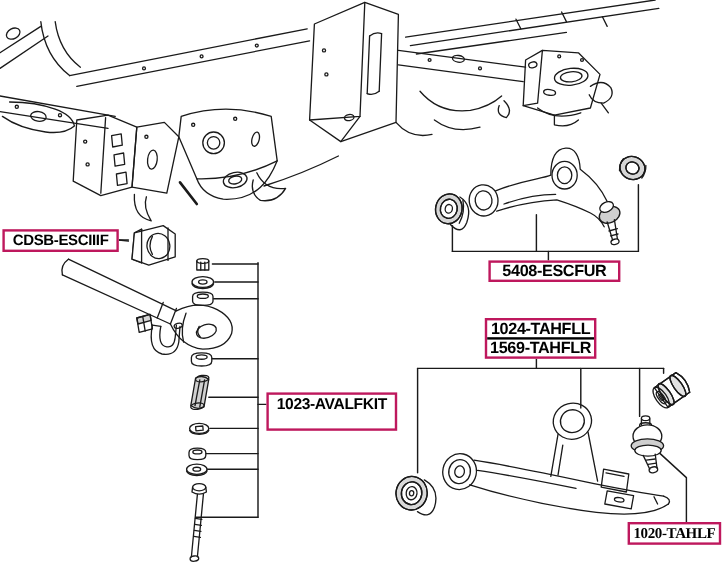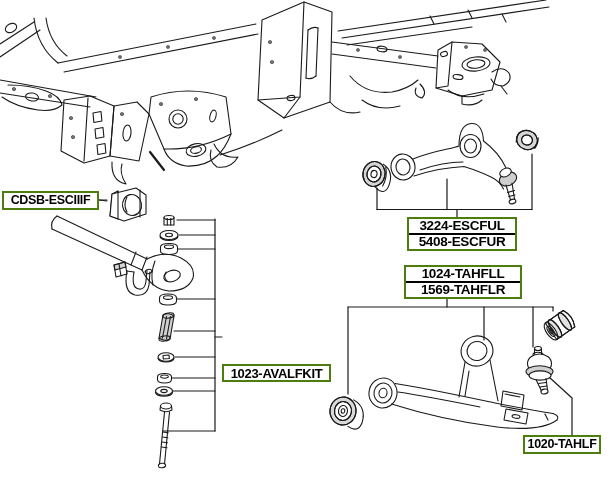--- a/index.html
+++ b/index.html
@@ -1,26 +1,26 @@
 <!DOCTYPE html>
 <html><head>
 <meta charset="utf-8">
 <style>
   html,body{margin:0;padding:0;background:#fff;}
   #stage{position:relative;width:607px;height:480px;background:#fff;overflow:hidden;
          font-family:"Liberation Sans",sans-serif;}
   #art{position:absolute;left:0;top:0;}
-  .plabel{position:absolute;box-sizing:border-box;border:2px solid #4d7c0f;background:#fff;
+  .plabel{position:absolute;box-sizing:border-box;border:2px solid #be185d;background:#fff;
           text-align:center;font-weight:bold;color:#000;white-space:nowrap;
           font-family:"Liberation Sans",sans-serif;letter-spacing:-0.3px;}
   .single{font-size:12.5px;line-height:15px;height:19px;}
   .double{font-size:13.5px;}
   .double .row{height:14px;line-height:14px;}
   .double .row + .row{border-top:2px solid #000;}
-  #lbl-kit{font-size:13px;line-height:16px;height:18px;margin-top:37px;}
+  #lbl-kit{font-size:13px;line-height:16px;height:32px;}
 </style>
 </head>
 <body>
 
 <div id="stage">
 
 <svg id="art" width="607" height="480" viewBox="0 0 607 480" fill="none" stroke="#1a1a1a" stroke-width="1.1" stroke-linecap="round" stroke-linejoin="round">
 
   <g>
     <ellipse cx="11" cy="28" rx="6" ry="4.2" transform="rotate(-28 11 28)"></ellipse>
@@ -288,25 +288,24 @@
   </g>
 
   <g stroke-width="1.2">
     <path d="M99,200 H107"></path>
   </g>
 </svg>
 
   <div class="plabel single" id="lbl-cdsb" style="left:2px;top:191px;width:97px;">CDSB-ESCIIIF</div>
 
   <div class="plabel double" id="lbl-upper" style="left:407px;top:217px;width:110px;">
-    <div class="row">3224-ESCFUL</div>
     <div class="row">5408-ESCFUR</div>
   </div>
 
-  <div class="plabel double" id="lbl-lower" style="left:404px;top:265px;width:118px;">
+  <div class="plabel double" id="lbl-lower" style="left:404px;top:265px;width:93px;">
     <div class="row">1024-TAHFLL</div>
     <div class="row">1569-TAHFLR</div>
   </div>
 
   <div class="plabel" id="lbl-kit" style="left:222px;top:327px;width:109px;">1023-AVALFKIT</div>
 
-  <div class="plabel single" id="lbl-ball" style="left:523px;top:435px;width:78px;">1020-TAHLF</div>
+  <div class="plabel single" id="lbl-ball" style="left:523px;top:435px;width:78px;font-family:Liberation Serif, serif;">1020-TAHLF</div>
 </div>
 
 </body></html>

